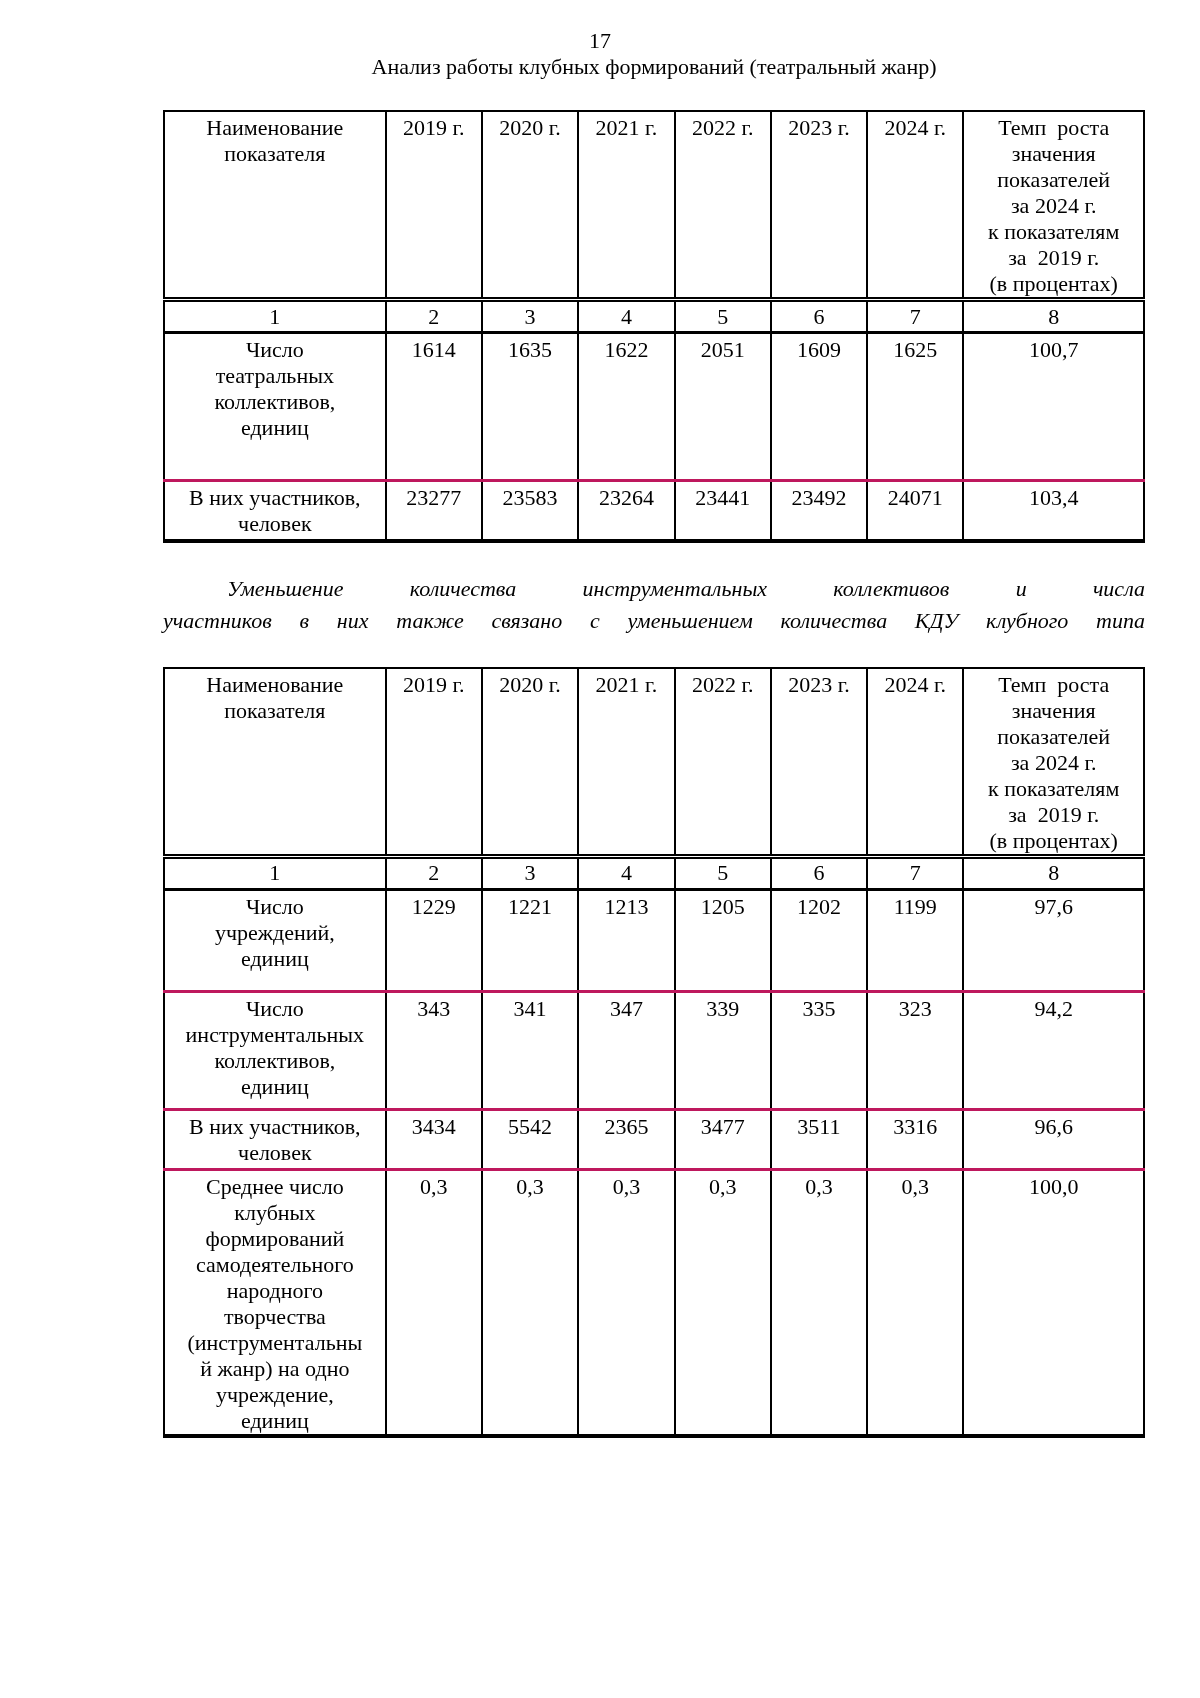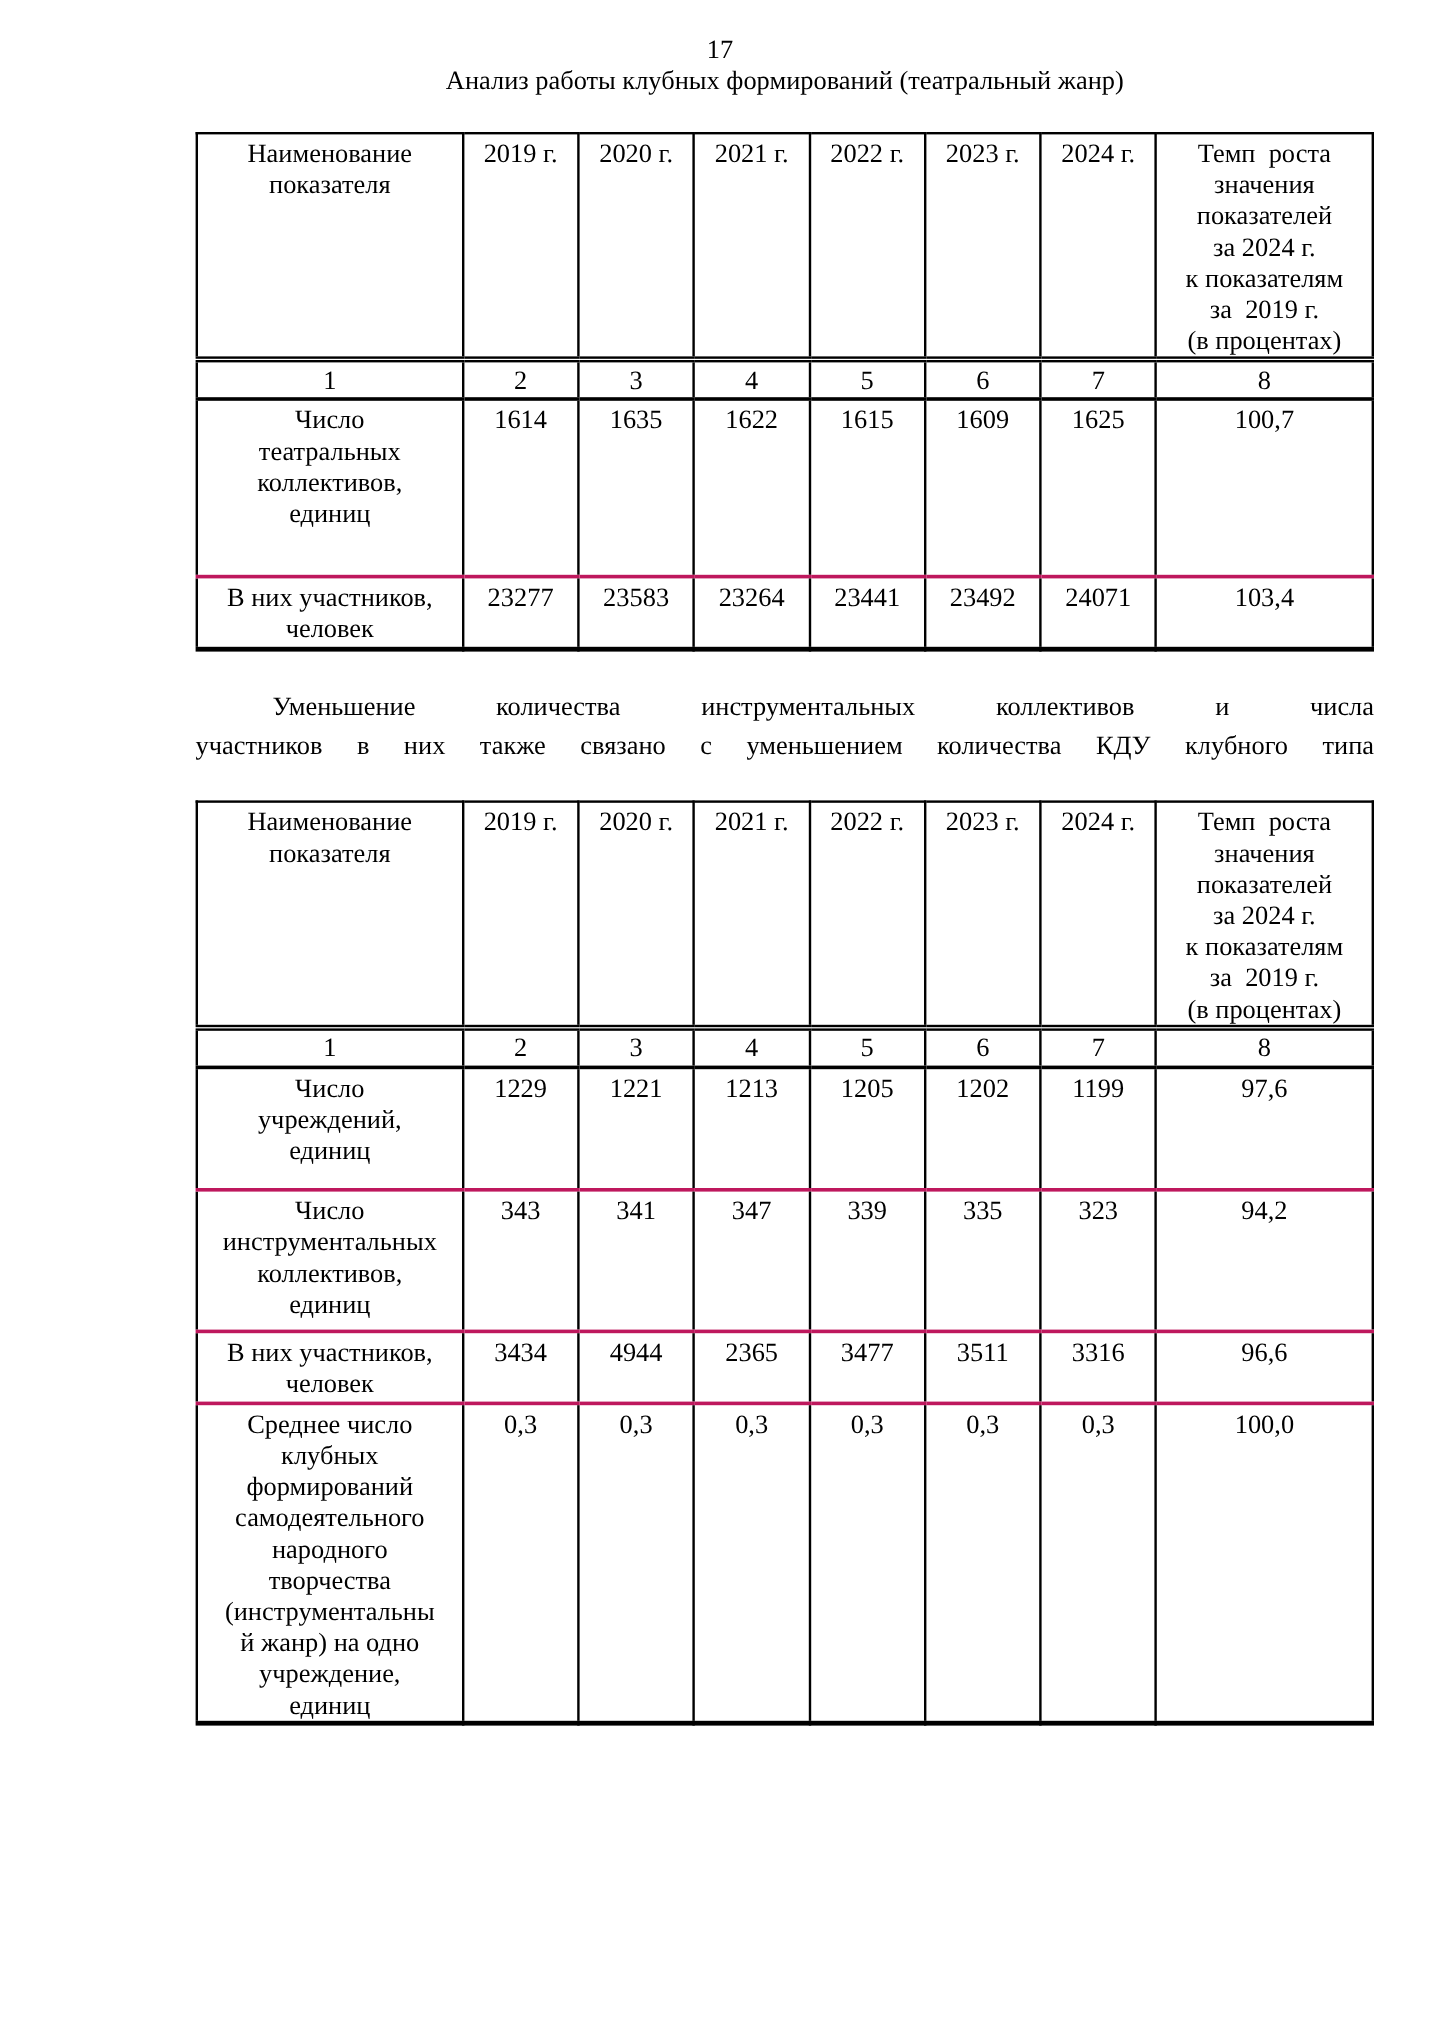--- a/index.html
+++ b/index.html
@@ -66,20 +66,21 @@
   .body-paragraph {
     margin-top: 30px;
     width: 982px;
     font-size: 22px;
     line-height: 32px;
   }
   .para-line {
     display: block;
     text-align: justify;
     text-align-last: justify;
+    font-style: italic;
   }
   .para-line.first { text-indent: 64px; }
   .para-line.last  { text-align-last: left; }
 </style>
 </head>
 <body>
 
 <div class="page">
 
   <div class="page-number">17</div>
@@ -128,21 +129,21 @@
           <td>8</td>
         </tr>
         <tr class="data-row h-r1">
           <td>Число
 театральных
 коллективов,
 единиц</td>
           <td>1614</td>
           <td>1635</td>
           <td>1622</td>
-          <td>1615</td>
+          <td>2051</td>
           <td>1609</td>
           <td>1625</td>
           <td>100,7</td>
         </tr>
         <tr class="data-row h-r2">
           <td>В них участников,
 человек</td>
           <td>23277</td>
           <td>23583</td>
           <td>23264</td>
@@ -221,21 +222,21 @@
           <td>347</td>
           <td>339</td>
           <td>335</td>
           <td>323</td>
           <td>94,2</td>
         </tr>
         <tr class="data-row h-s3">
           <td>В них участников,
 человек</td>
           <td>3434</td>
-          <td>4944</td>
+          <td>5542</td>
           <td>2365</td>
           <td>3477</td>
           <td>3511</td>
           <td>3316</td>
           <td>96,6</td>
         </tr>
         <tr class="data-row h-s4">
           <td>Среднее число
 клубных
 формирований

